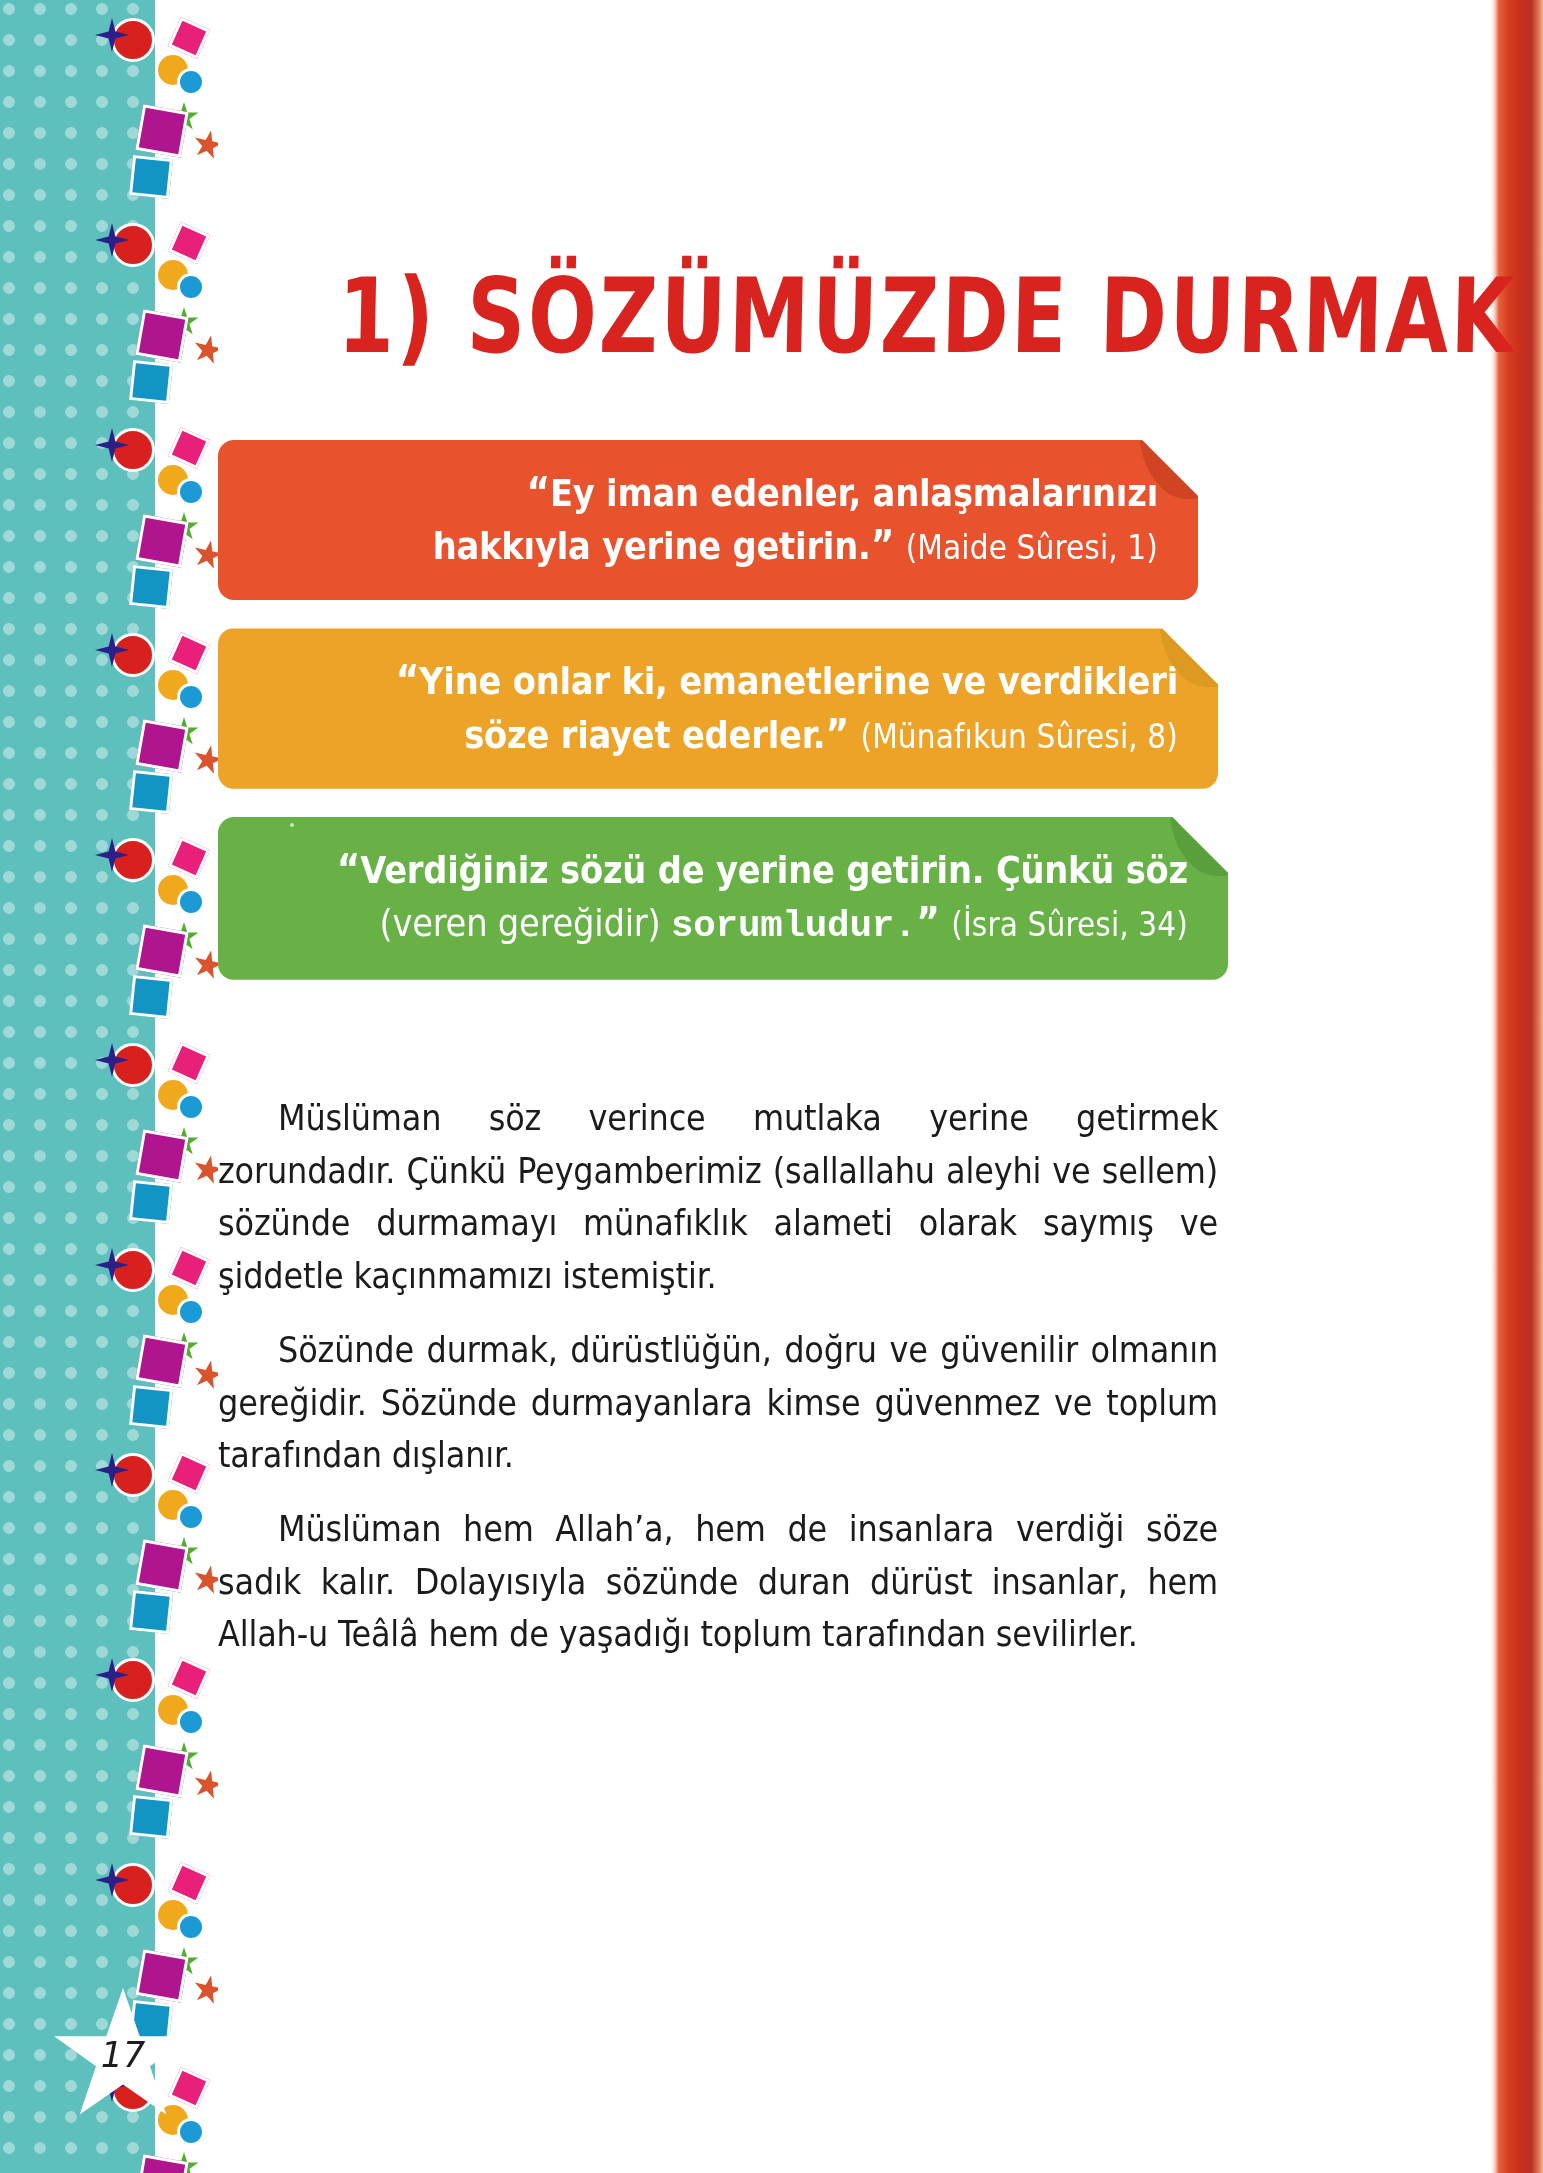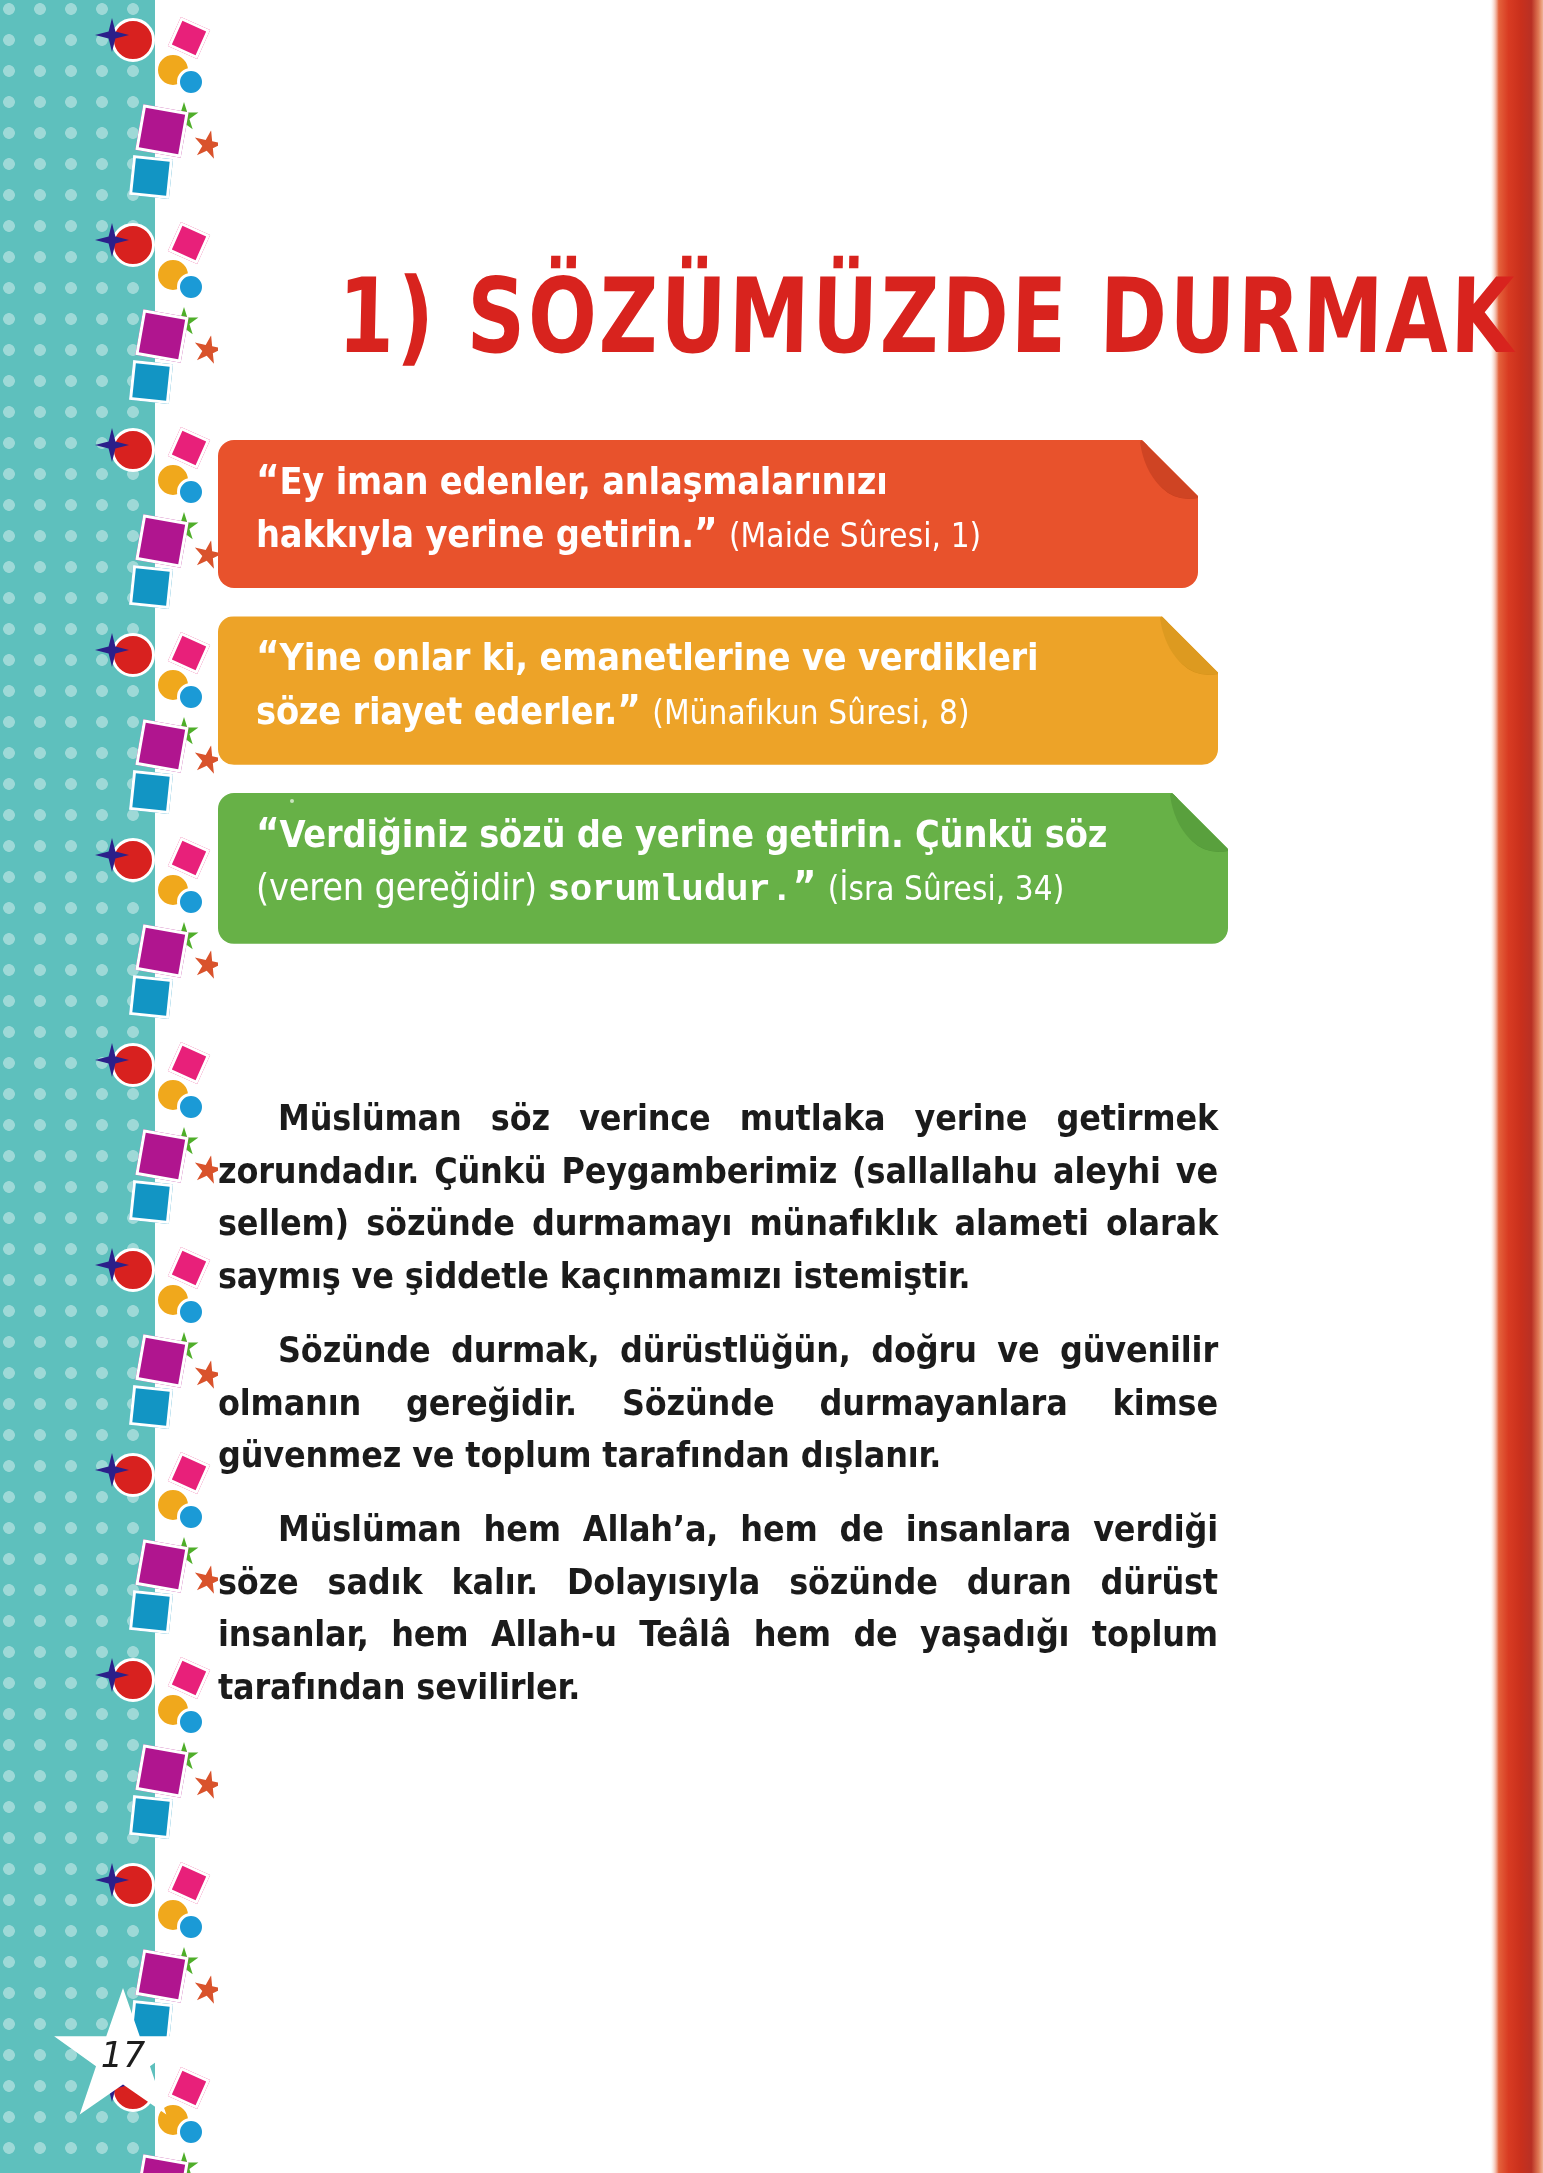--- a/index.html
+++ b/index.html
@@ -62,24 +62,25 @@
     transform-origin:left center;
     line-height:1;
   }
 
   
   .cards{position:absolute;left:0;top:440px;width:1272px;}
   .card{
     position:relative;
     margin:0 72px 28px 0;
     margin-left:0;
-    padding:14px 40px 28px 38px;
+    padding:26px 40px 28px 38px;
     border-radius:16px;
     color:#ffffff;
     box-sizing:border-box;
+    text-align:right;
   }
   .card-inner{position:relative;z-index:2;}
   .card .ln{
     font-size:37.5px;
     line-height:1.33;
     letter-spacing:-0.2px;
     font-weight:700;
   }
   .card .qm{font-size:40px;font-weight:700;}
   .card .cite{font-weight:400;font-size:33px;letter-spacing:0.1px;}
@@ -115,21 +116,20 @@
   }
   .body-text p{
     margin:0 0 21px 0;
     font-size:35.5px;
     line-height:1.485;
     color:#1b1b1b;
     text-align:justify;
     text-indent:60px;
     letter-spacing:-0.15px;
     font-stretch:condensed;
-    font-weight:bold;
   }
 
   
   .page-star{
     position:absolute;left:52px;top:1988px;width:142px;height:136px;
     background:#ffffff;
     clip-path:polygon(50% 0%,61.8% 35.5%,98.5% 35.5%,69% 57.5%,80.5% 93%,50% 71%,19.5% 93%,31% 57.5%,1.5% 35.5%,38.2% 35.5%);
     z-index:6;
   }
   .page-num{

